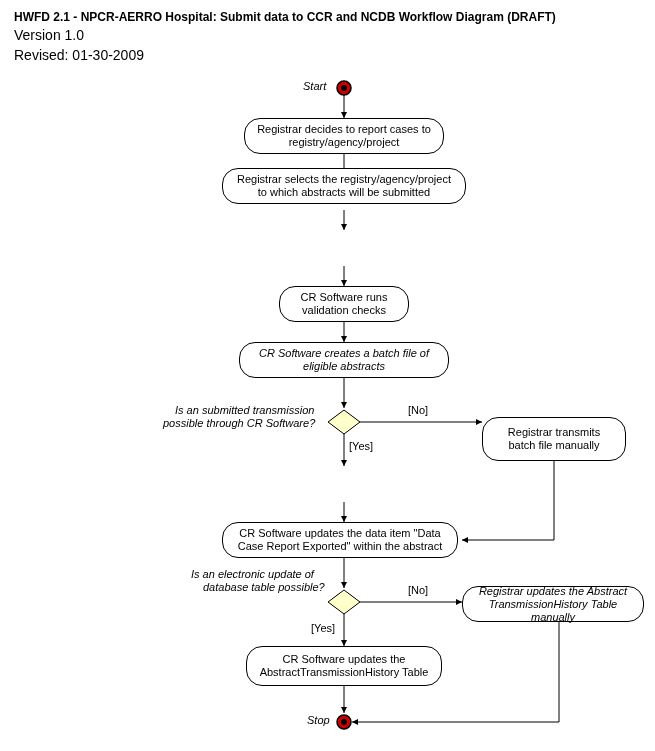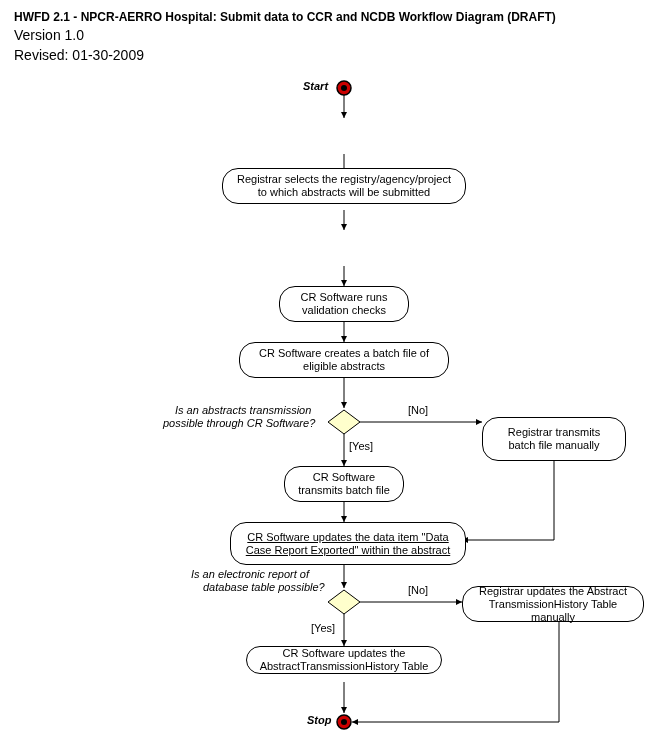--- a/index.html
+++ b/index.html
@@ -29,21 +29,21 @@
     padding: 4px 10px;
     box-sizing: border-box;
   }
   .lbl {
     position: absolute;
     font-size: 11px;
     background: #fff;
     padding: 0 1px;
   }
   .ital { font-style: italic; }
-  .bold { font-weight: bold; }
+  .bold { font-weight: normal; }
 </style>
 </head>
 <body>
 
 <div class="title">HWFD 2.1 - NPCR-AERRO Hospital:  Submit data to CCR and NCDB Workflow Diagram (DRAFT)</div>
 <div class="meta">Version 1.0</div>
 <div class="meta">Revised: 01-30-2009</div>
 
 <div class="canvas">
 
@@ -83,33 +83,33 @@
 
   <line x1="330" y1="614" x2="330" y2="645" stroke="#000" marker-end="url(#ah)"></line>
 
   <circle cx="330" cy="654" r="7" fill="#c00" stroke="#000" stroke-width="1.5"></circle>
   <circle cx="330" cy="654" r="3" fill="#000"></circle>
 </svg>
 
 <div class="lbl ital bold" style="left:288px; top:12px;">Start</div>
 <div class="lbl ital bold" style="left:292px; top:646px;">Stop</div>
 
+<div class="node" style="left:230px; top:50px;  width:200px; height:36px;">Registrar decides to report cases to registry/agency/project</div>
 <div class="node" style="left:208px; top:100px; width:244px; height:36px;">Registrar selects the registry/agency/project to which abstracts will be submitted</div>
 <div class="node" style="left:265px; top:218px; width:130px; height:36px;">CR Software runs validation checks</div>
-<div class="node" style="left:225px; top:274px; width:210px; height:36px;">CR Software creates a batch file of eligible abstracts</div>
-<div class="node" style="left:270px; top:398px; width:120px; height:36px;">CR Software transmits batch file</div>
-<div class="node" style="left:216px; top:454px; width:236px; height:43px;text-decoration:underline;">CR Software updates the data item "Data Case Report Exported" within the abstract</div>
-<div class="node" style="left:232px; top:578px; width:196px; height:28px;">CR Software updates the AbstractTransmissionHistory Table</div>
+<div class="node" style="left:225px; top:274px; width:210px; height:36px;font-style:italic;">CR Software creates a batch file of eligible abstracts</div>
+<div class="node" style="left:208px; top:454px; width:236px; height:36px;">CR Software updates the data item "Data Case Report Exported" within the abstract</div>
+<div class="node" style="left:232px; top:578px; width:196px; height:40px;">CR Software updates the AbstractTransmissionHistory Table</div>
 
 <div class="node" style="left:468px; top:349px; width:144px; height:44px;">Registrar transmits batch file manually</div>
-<div class="node" style="left:448px; top:518px; width:182px; height:36px;">Registrar updates the Abstract TransmissionHistory Table manually</div>
+<div class="node" style="left:448px; top:518px; width:182px; height:36px;font-style:italic;">Registrar updates the Abstract TransmissionHistory Table manually</div>
 
-<div class="lbl ital" style="left:160px; top:336px;">Is an abstracts transmission</div>
+<div class="lbl ital" style="left:160px; top:336px;">Is an submitted transmission</div>
 <div class="lbl ital" style="left:148px; top:349px;">possible through CR Software?</div>
-<div class="lbl ital" style="left:176px; top:500px;">Is an electronic report of</div>
+<div class="lbl ital" style="left:176px; top:500px;">Is an electronic update of</div>
 <div class="lbl ital" style="left:188px; top:513px;">database table possible?</div>
 
 <div class="lbl" style="left:393px; top:336px;">[No]</div>
 <div class="lbl" style="left:334px; top:372px;">[Yes]</div>
 <div class="lbl" style="left:393px; top:516px;">[No]</div>
 <div class="lbl" style="left:296px; top:554px;">[Yes]</div>
 
 </div>
 
 </body></html>

